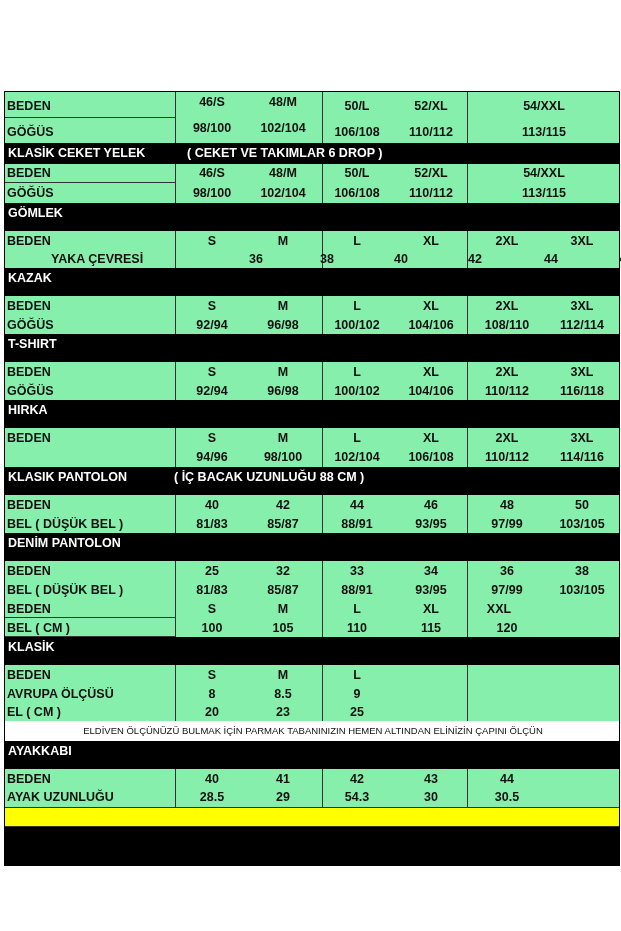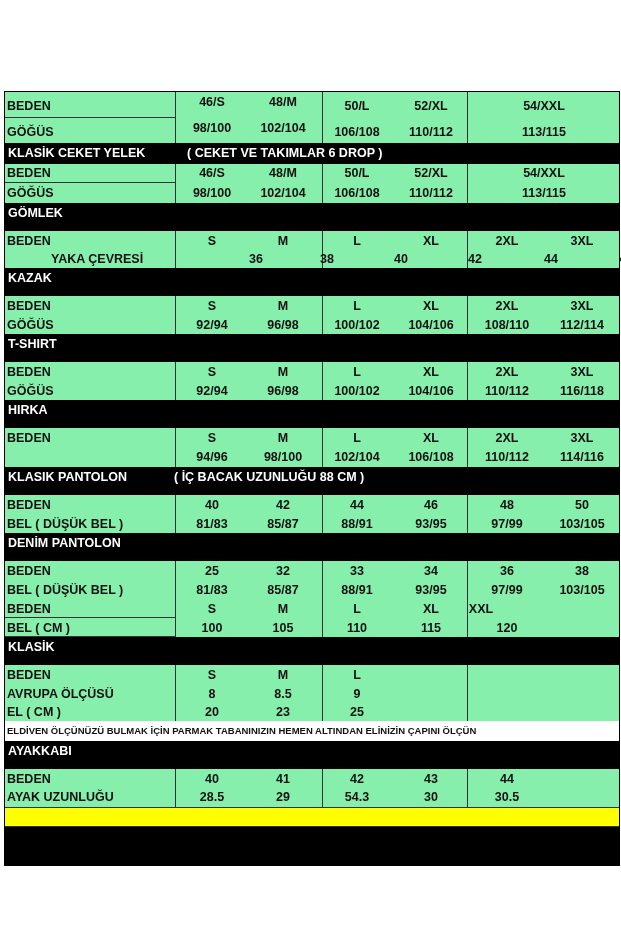--- a/index.html
+++ b/index.html
@@ -9,22 +9,22 @@
   .sec-header { background: #000; color: #fff; font-weight: bold; font-size: 12.5px;
                 height: 28px; line-height: 20px; position: relative; padding-left: 3px; white-space: nowrap; }
   .sec-header .title { position: absolute; left: 3px; }
   .sec-header .note { position: absolute; left: 182px; }
   .block { position: relative; background: #86efac; }
   .block .vline { position: absolute; top: 0; bottom: 0; width: 1px; background: #333; }
   .row { position: relative; height: 18px; line-height: 18px; font-weight: bold; font-size: 12.5px; color: #111; }
   .row .label { position: absolute; left: 2px; white-space: nowrap; }
   .row .cell { position: absolute; text-align: center; width: 70px; margin-left: -35px; white-space: nowrap; }
   .label-box { position: absolute; left: 0; width: 170px; border-bottom: 1px solid #333; }
-  .gloves-note { background: #fff; height: 20px; line-height: 20px; font-size: 9.5px; font-weight: bold;
-                 padding-left: 2px; white-space: nowrap; color: #111; border-top: 0; }
+  .gloves-note { background: #fff; height: 20px; line-height: 20px; font-size: 9.5px; font-weight: normal;
+                 padding-left: 2px; white-space: nowrap; color: #111; border-top: 0; text-align: center; }
   .yellow { background: #ffff00; height: 18px; border-top: 1px solid #333; border-bottom: 1px solid #333; }
   .black-foot { background: #000; height: 38px; }
 </style>
 </head>
 <body>
 
 <div class="chart">
 
   <div class="block" style="height:51px;">
     <div class="label-box" style="top:0;height:25px;"></div>
@@ -244,21 +244,21 @@
     <div class="label-box" style="top:19px;height:18px;"></div>
     <div class="vline" style="left:170px"></div>
     <div class="vline" style="left:317px"></div>
     <div class="vline" style="left:462px"></div>
     <div class="row" style="position:absolute;top:1px;width:100%;">
       <span class="label">BEDEN</span>
       <span class="cell" style="left:207px">S</span>
       <span class="cell" style="left:278px">M</span>
       <span class="cell" style="left:352px">L</span>
       <span class="cell" style="left:426px">XL</span>
-      <span class="cell" style="left:476px">XXL</span>
+      <span class="cell" style="left:494px">XXL</span>
     </div>
     <div class="row" style="position:absolute;top:20px;width:100%;">
       <span class="label">BEL  (  CM  )</span>
       <span class="cell" style="left:207px">100</span>
       <span class="cell" style="left:278px">105</span>
       <span class="cell" style="left:352px">110</span>
       <span class="cell" style="left:426px">115</span>
       <span class="cell" style="left:502px">120</span>
     </div>
   </div>

